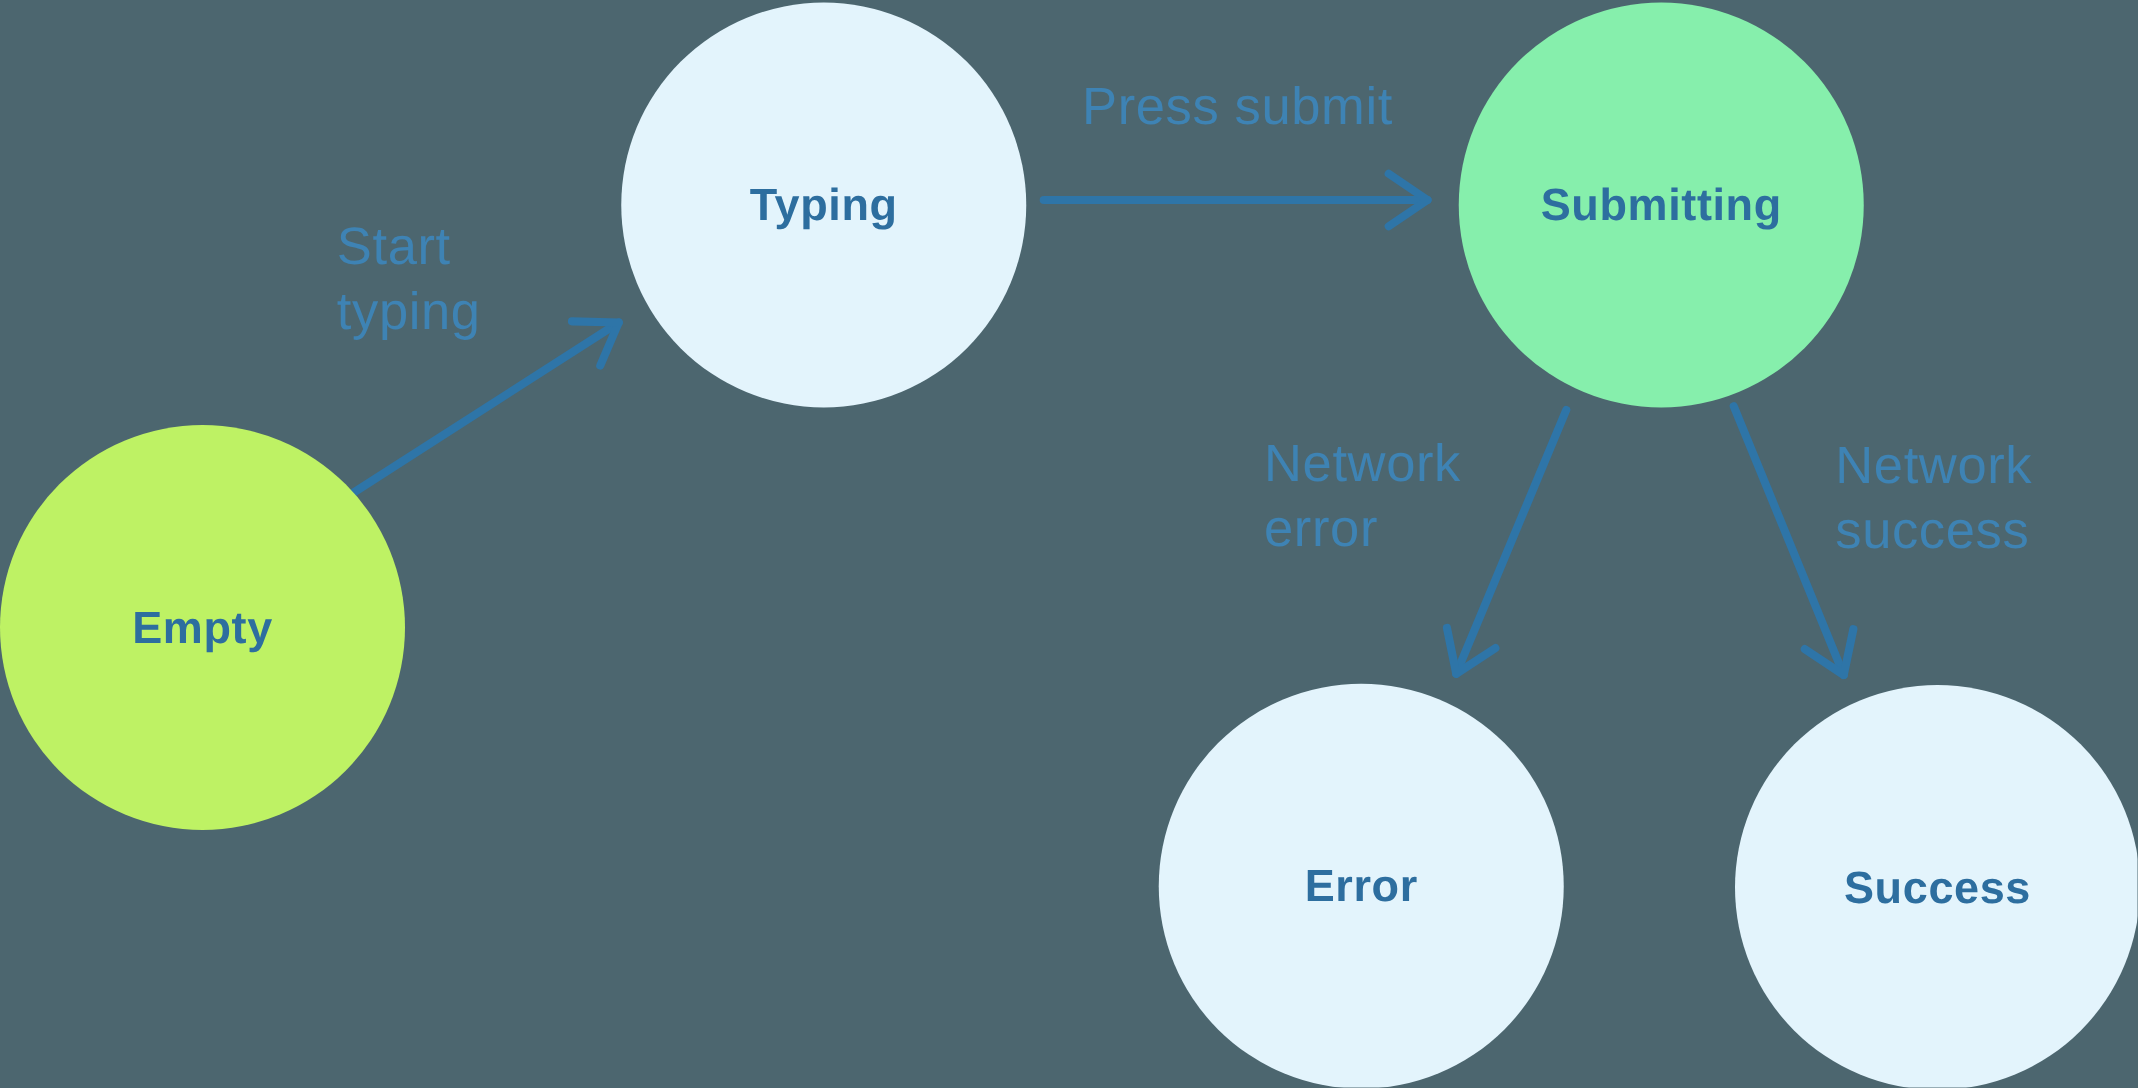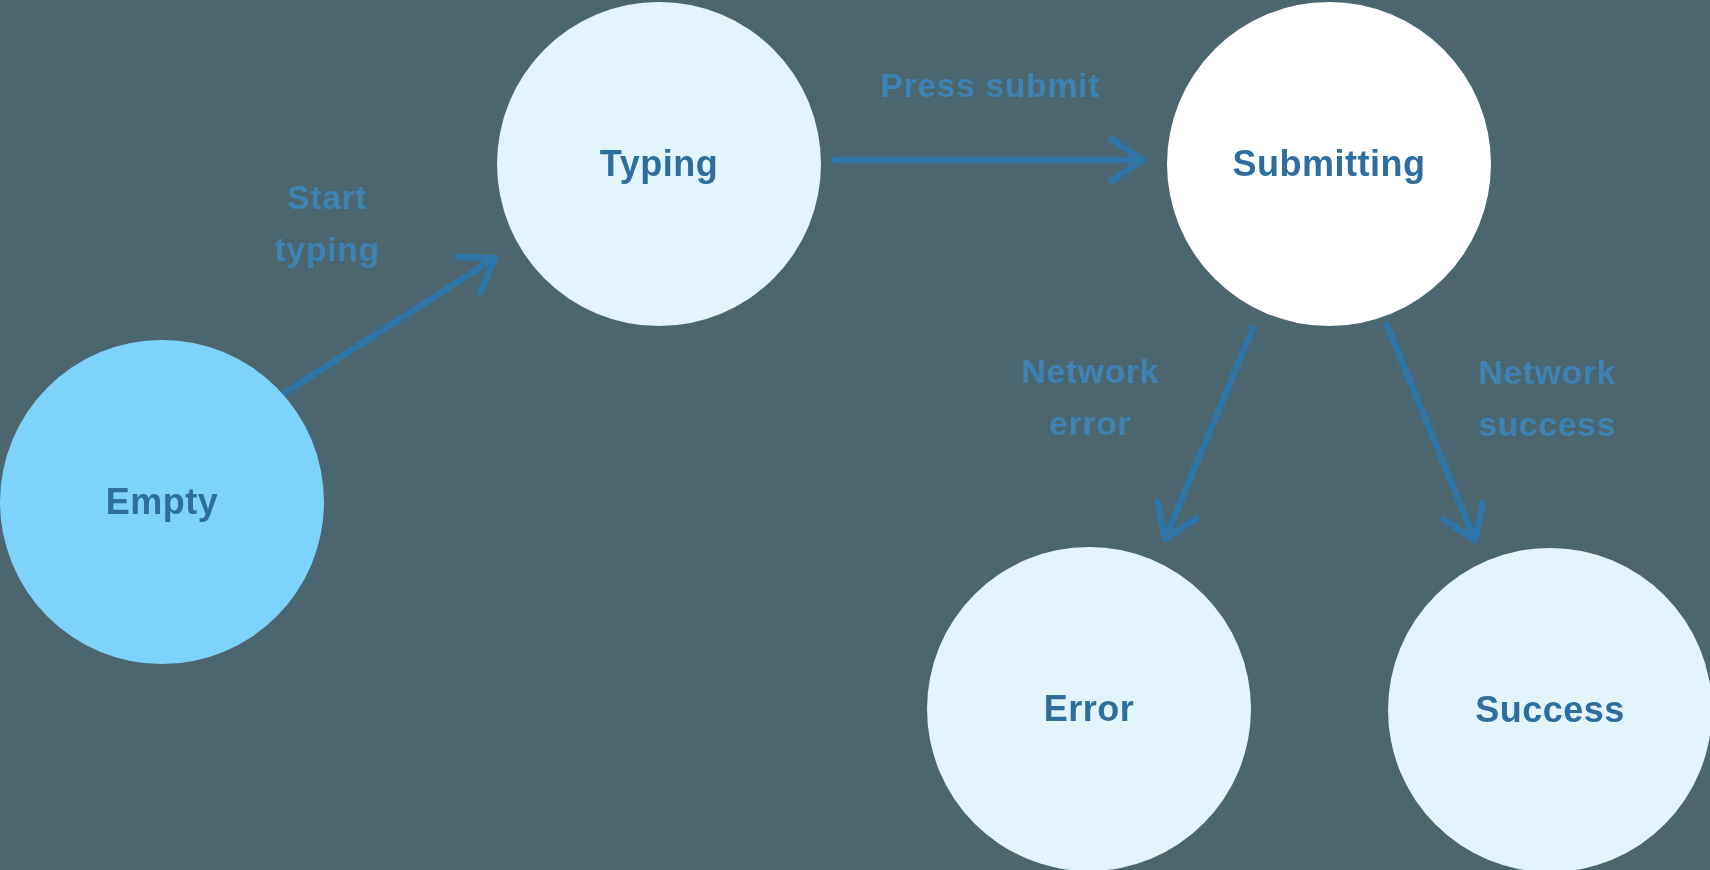--- a/index.html
+++ b/index.html
@@ -34,23 +34,22 @@
     justify-content: center;
   }
   .node-label {
     font-size: 36px;
     font-weight: 600;
     letter-spacing: 0.5px;
   }
   .edge-label {
     position: absolute;
     transform: translate(-50%, -50%);
-    text-align: center;
-    font-size: 34px;
-    font-weight: 700;
+    font-size: 42px;
+    font-weight: 400;
     line-height: 52px;
     letter-spacing: 0.5px;
     white-space: nowrap;
   }
 </style>
 </head>
 <body>
 
 <div class="canvas">
   <svg id="edges-svg" class="edges-layer" width="1710" height="870" viewBox="0 0 1710 870" xmlns="http://www.w3.org/2000/svg">
@@ -58,27 +57,27 @@
         <marker id="arrowhead" orient="auto" markerUnits="userSpaceOnUse" markerWidth="90" markerHeight="90" viewBox="-45 -45 90 90" refX="0" refY="0">
           <path d="M -31 -21 L 0 0 L -31 21" fill="none" stroke="#2E75A8" stroke-width="6.5" stroke-linecap="round" stroke-linejoin="round"></path>
         </marker>
       </defs>
       <line x1="283" y1="394" x2="495" y2="258" stroke="#2E75A8" stroke-width="6.5" stroke-linecap="round" marker-end="url(#arrowhead)"></line>
       <line x1="835" y1="160" x2="1142" y2="160" stroke="#2E75A8" stroke-width="6.5" stroke-linecap="round" marker-end="url(#arrowhead)"></line>
       <line x1="1253" y1="328" x2="1165" y2="539" stroke="#2E75A8" stroke-width="6.5" stroke-linecap="round" marker-end="url(#arrowhead)"></line>
       <line x1="1387" y1="325" x2="1475" y2="540" stroke="#2E75A8" stroke-width="6.5" stroke-linecap="round" marker-end="url(#arrowhead)"></line>
     </svg>
   <div id="nodes-layer">
-      <div class="state-node" style="left: 0px; top: 340px; width: 324px; height: 324px; background: #7dd3fc;">
+      <div class="state-node" style="left: 0px; top: 340px; width: 324px; height: 324px; background: #bef264;">
         <span class="node-label" style="color: rgb(45, 110, 159);">Empty</span>
       </div>
       <div class="state-node" style="left: 497px; top: 2px; width: 324px; height: 324px; background: rgb(227, 244, 252);">
         <span class="node-label" style="color: rgb(45, 110, 159);">Typing</span>
       </div>
-      <div class="state-node" style="left: 1167px; top: 2px; width: 324px; height: 324px; background: #ffffff;">
+      <div class="state-node" style="left: 1167px; top: 2px; width: 324px; height: 324px; background: #86efac;">
         <span class="node-label" style="color: rgb(45, 110, 159);">Submitting</span>
       </div>
       <div class="state-node" style="left: 927px; top: 547px; width: 324px; height: 324px; background: rgb(227, 244, 252);">
         <span class="node-label" style="color: rgb(45, 110, 159);">Error</span>
       </div>
       <div class="state-node" style="left: 1388px; top: 548px; width: 324px; height: 324px; background: rgb(227, 244, 252);">
         <span class="node-label" style="color: rgb(45, 110, 159);">Success</span>
       </div>
     </div>
   <div id="edge-labels-layer">

